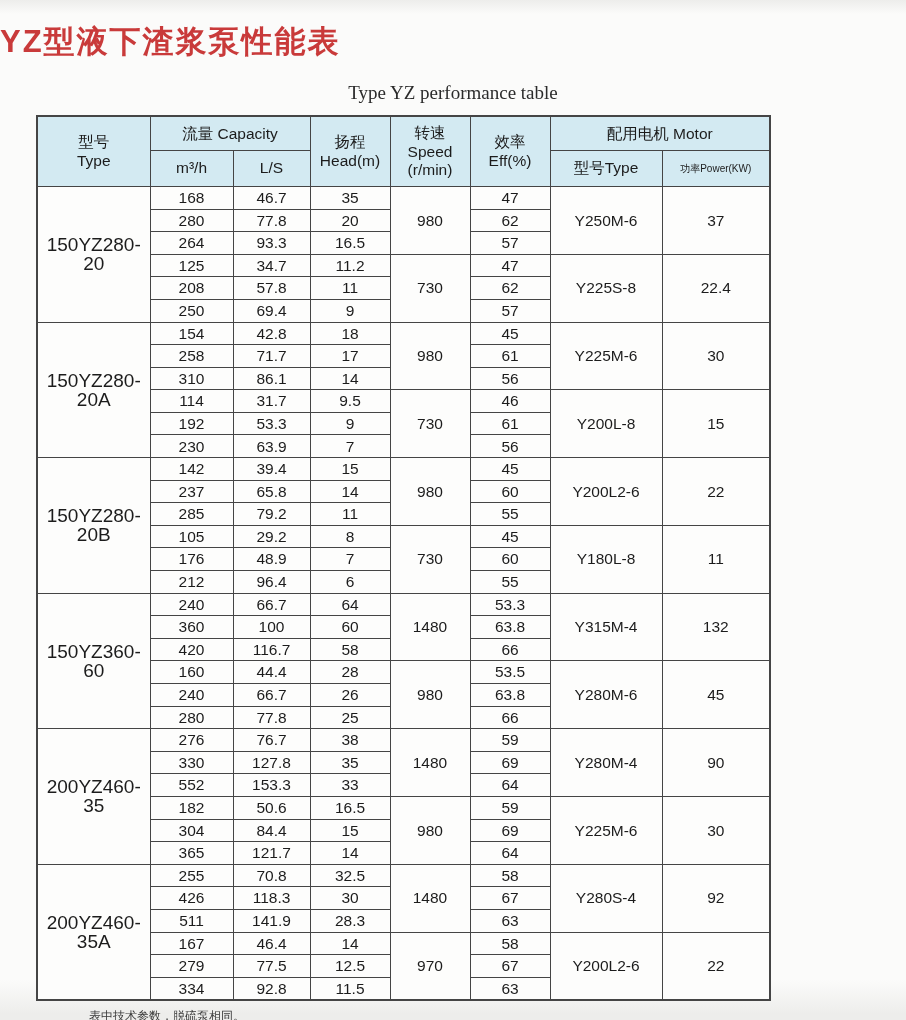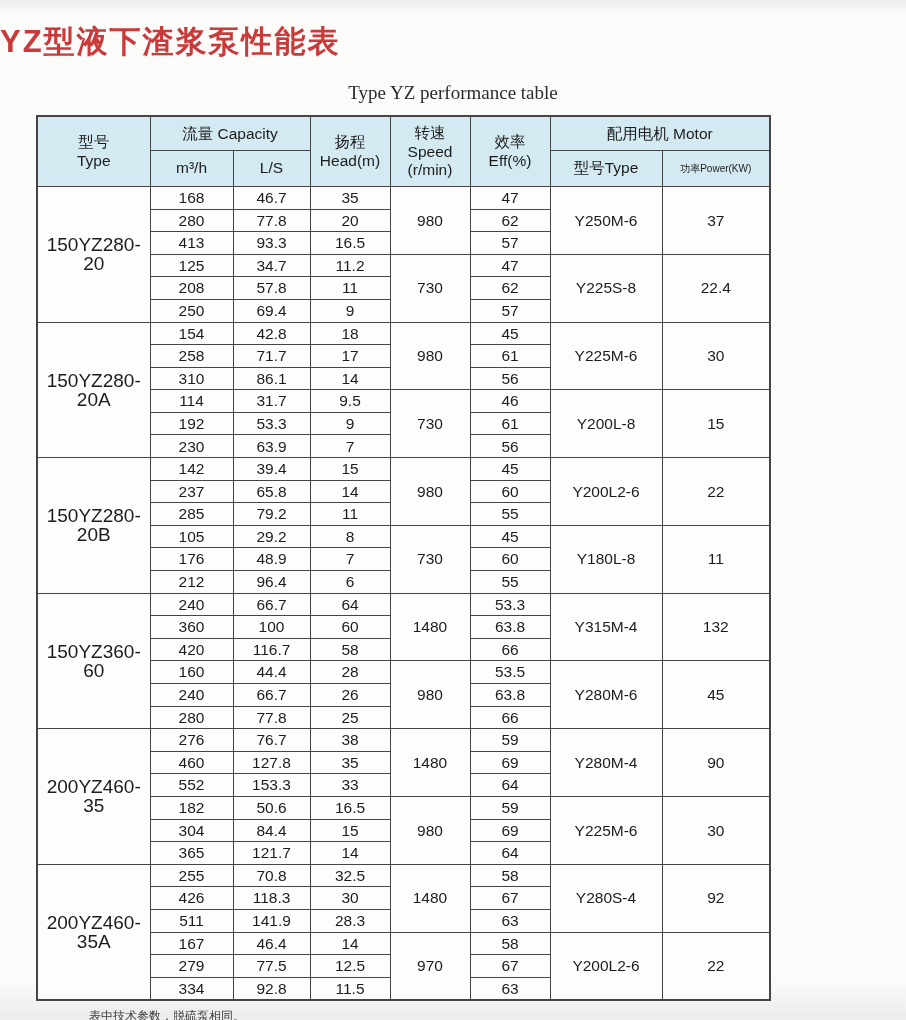--- a/index.html
+++ b/index.html
@@ -97,21 +97,21 @@
           <td data-name="motor-type-cell" rowspan="3">Y250M-6</td>
           <td data-name="motor-power-cell" rowspan="3">37</td>
         </tr>
         <tr data-name="table-row">
           <td data-name="capacity-m3h-cell">280</td>
           <td data-name="capacity-ls-cell">77.8</td>
           <td data-name="head-cell">20</td>
           <td data-name="eff-cell">62</td>
         </tr>
         <tr data-name="table-row">
-          <td data-name="capacity-m3h-cell">413</td>
+          <td data-name="capacity-m3h-cell">264</td>
           <td data-name="capacity-ls-cell">93.3</td>
           <td data-name="head-cell">16.5</td>
           <td data-name="eff-cell">57</td>
         </tr>
         <tr data-name="table-row">
           <td data-name="capacity-m3h-cell">125</td>
           <td data-name="capacity-ls-cell">34.7</td>
           <td data-name="head-cell">11.2</td>
           <td data-name="speed-cell" rowspan="3">730</td>
           <td data-name="eff-cell">47</td>
@@ -263,21 +263,21 @@
           <td data-name="model-cell" rowspan="6" class="model">200YZ460-35</td>
           <td data-name="capacity-m3h-cell">276</td>
           <td data-name="capacity-ls-cell">76.7</td>
           <td data-name="head-cell">38</td>
           <td data-name="speed-cell" rowspan="3">1480</td>
           <td data-name="eff-cell">59</td>
           <td data-name="motor-type-cell" rowspan="3">Y280M-4</td>
           <td data-name="motor-power-cell" rowspan="3">90</td>
         </tr>
         <tr data-name="table-row">
-          <td data-name="capacity-m3h-cell">460</td>
+          <td data-name="capacity-m3h-cell">330</td>
           <td data-name="capacity-ls-cell">127.8</td>
           <td data-name="head-cell">35</td>
           <td data-name="eff-cell">69</td>
         </tr>
         <tr data-name="table-row">
           <td data-name="capacity-m3h-cell">552</td>
           <td data-name="capacity-ls-cell">153.3</td>
           <td data-name="head-cell">33</td>
           <td data-name="eff-cell">64</td>
         </tr>

